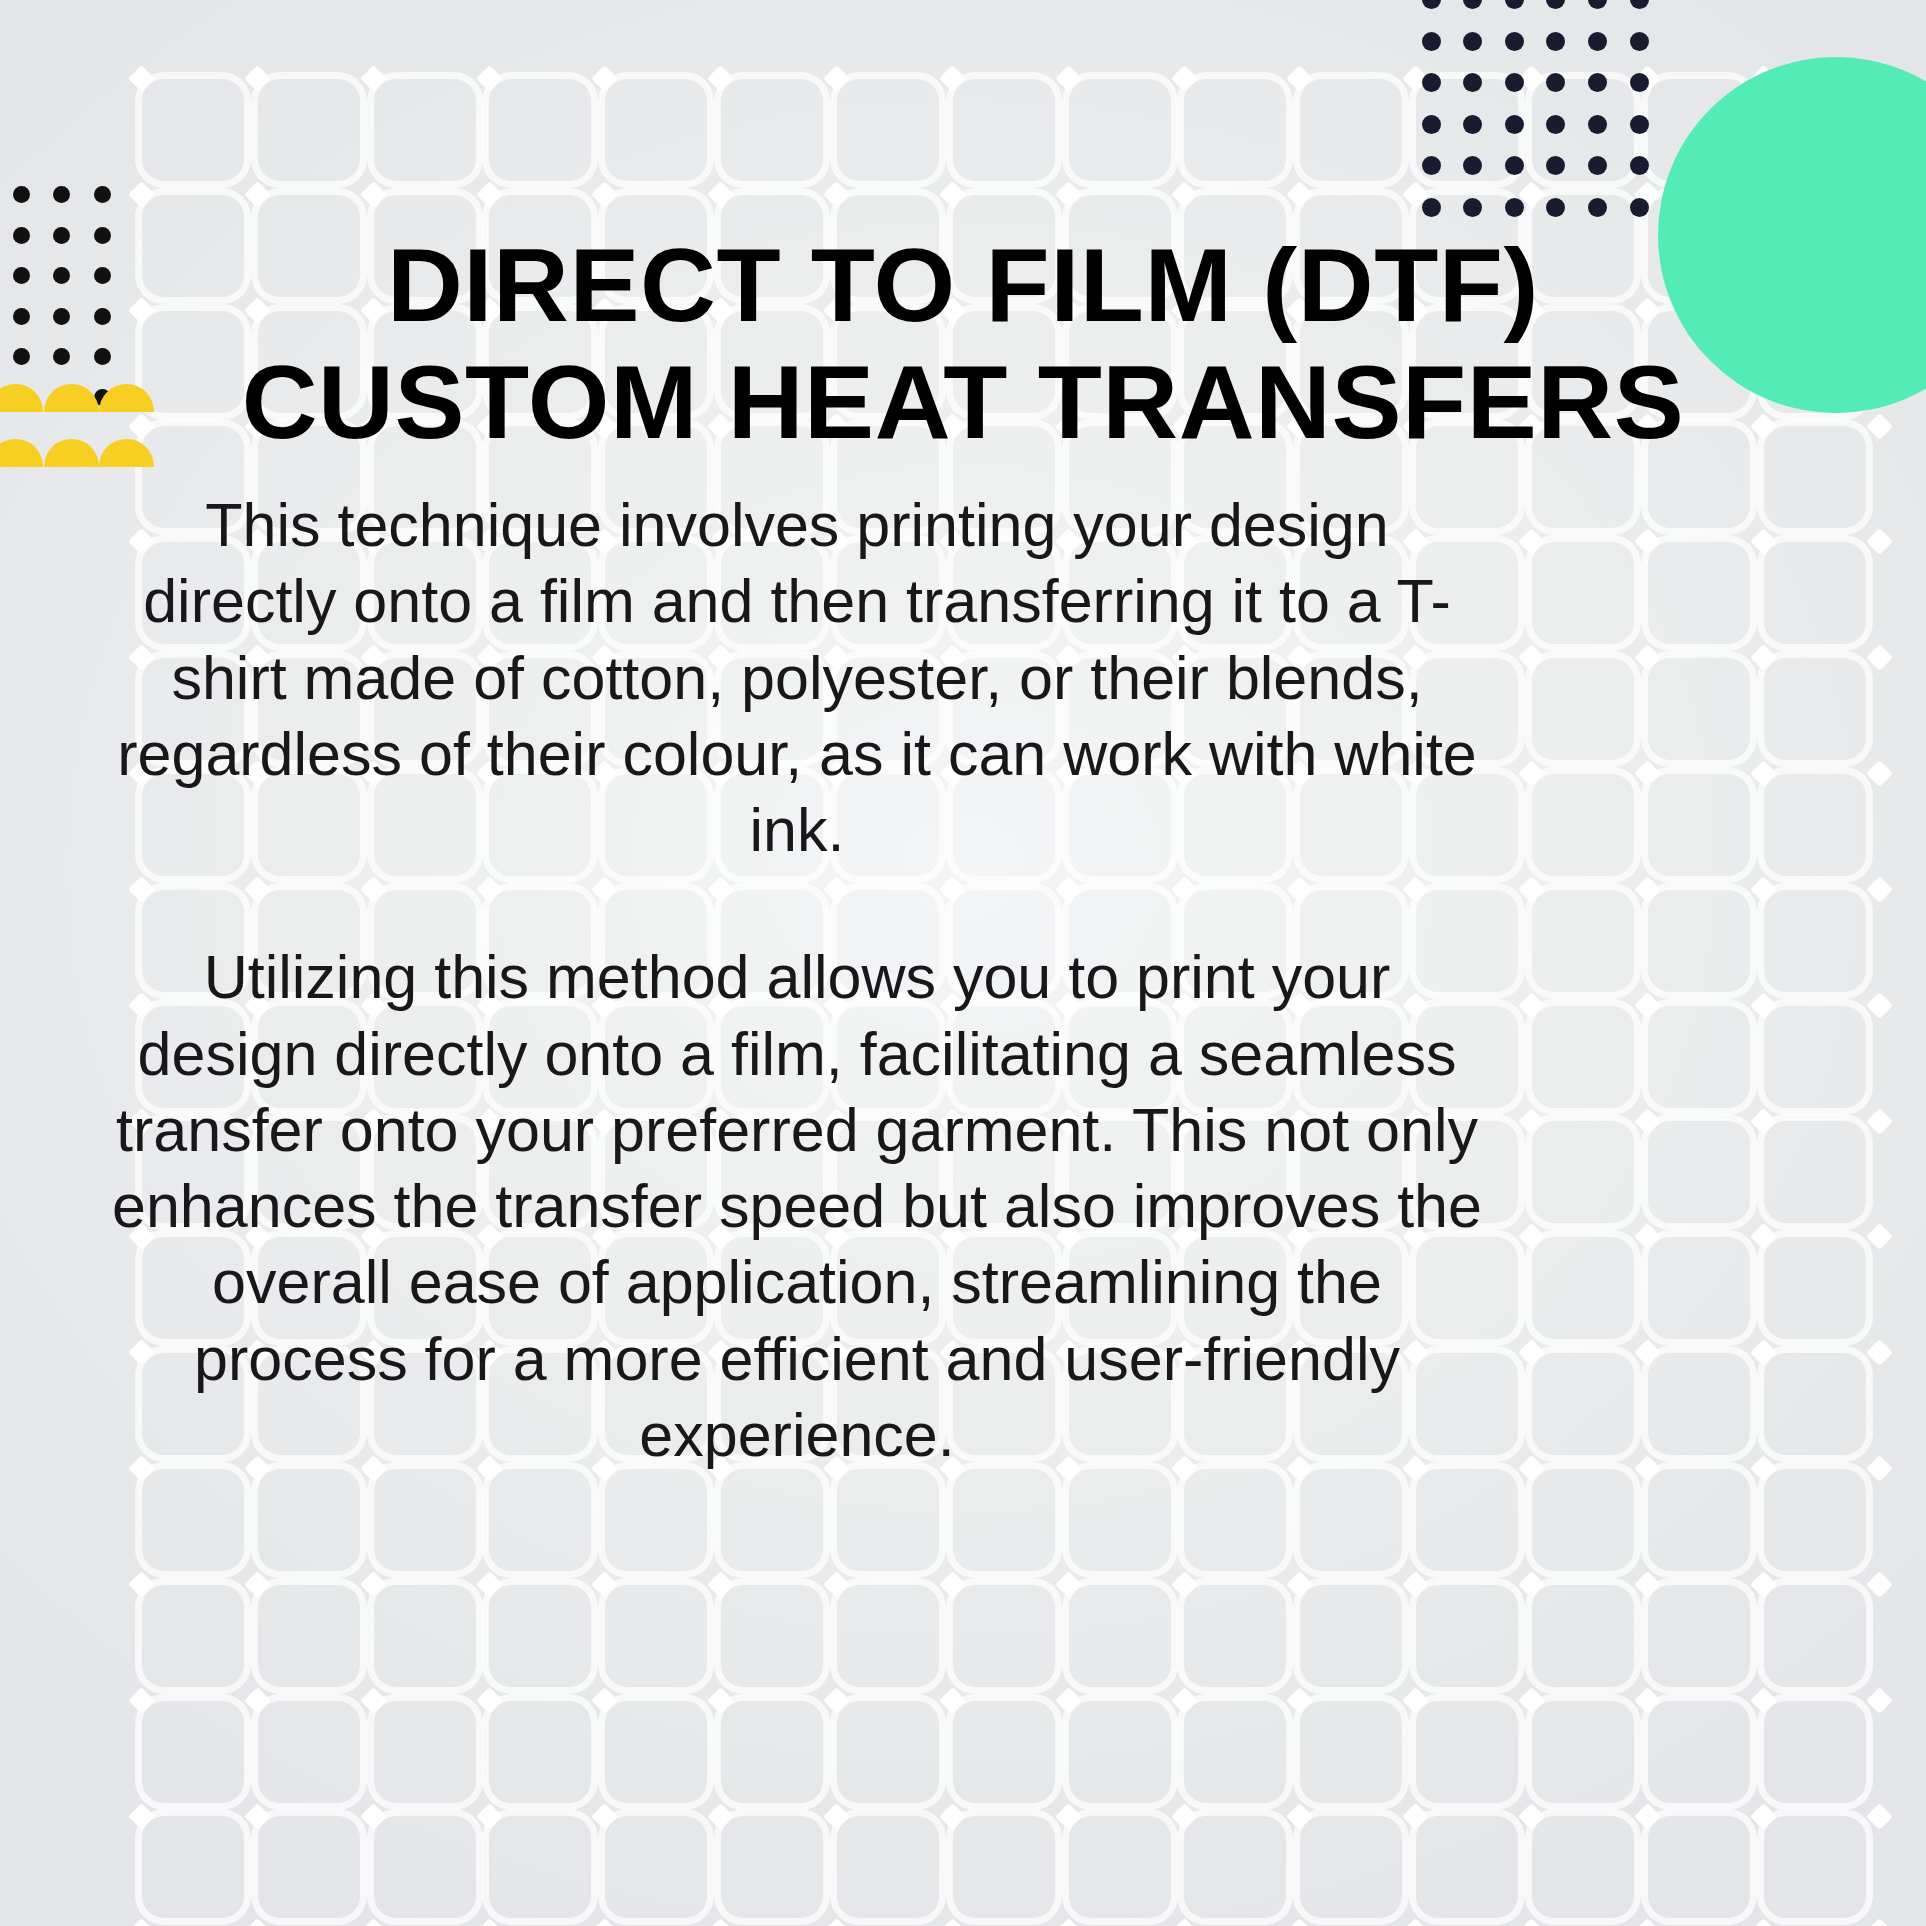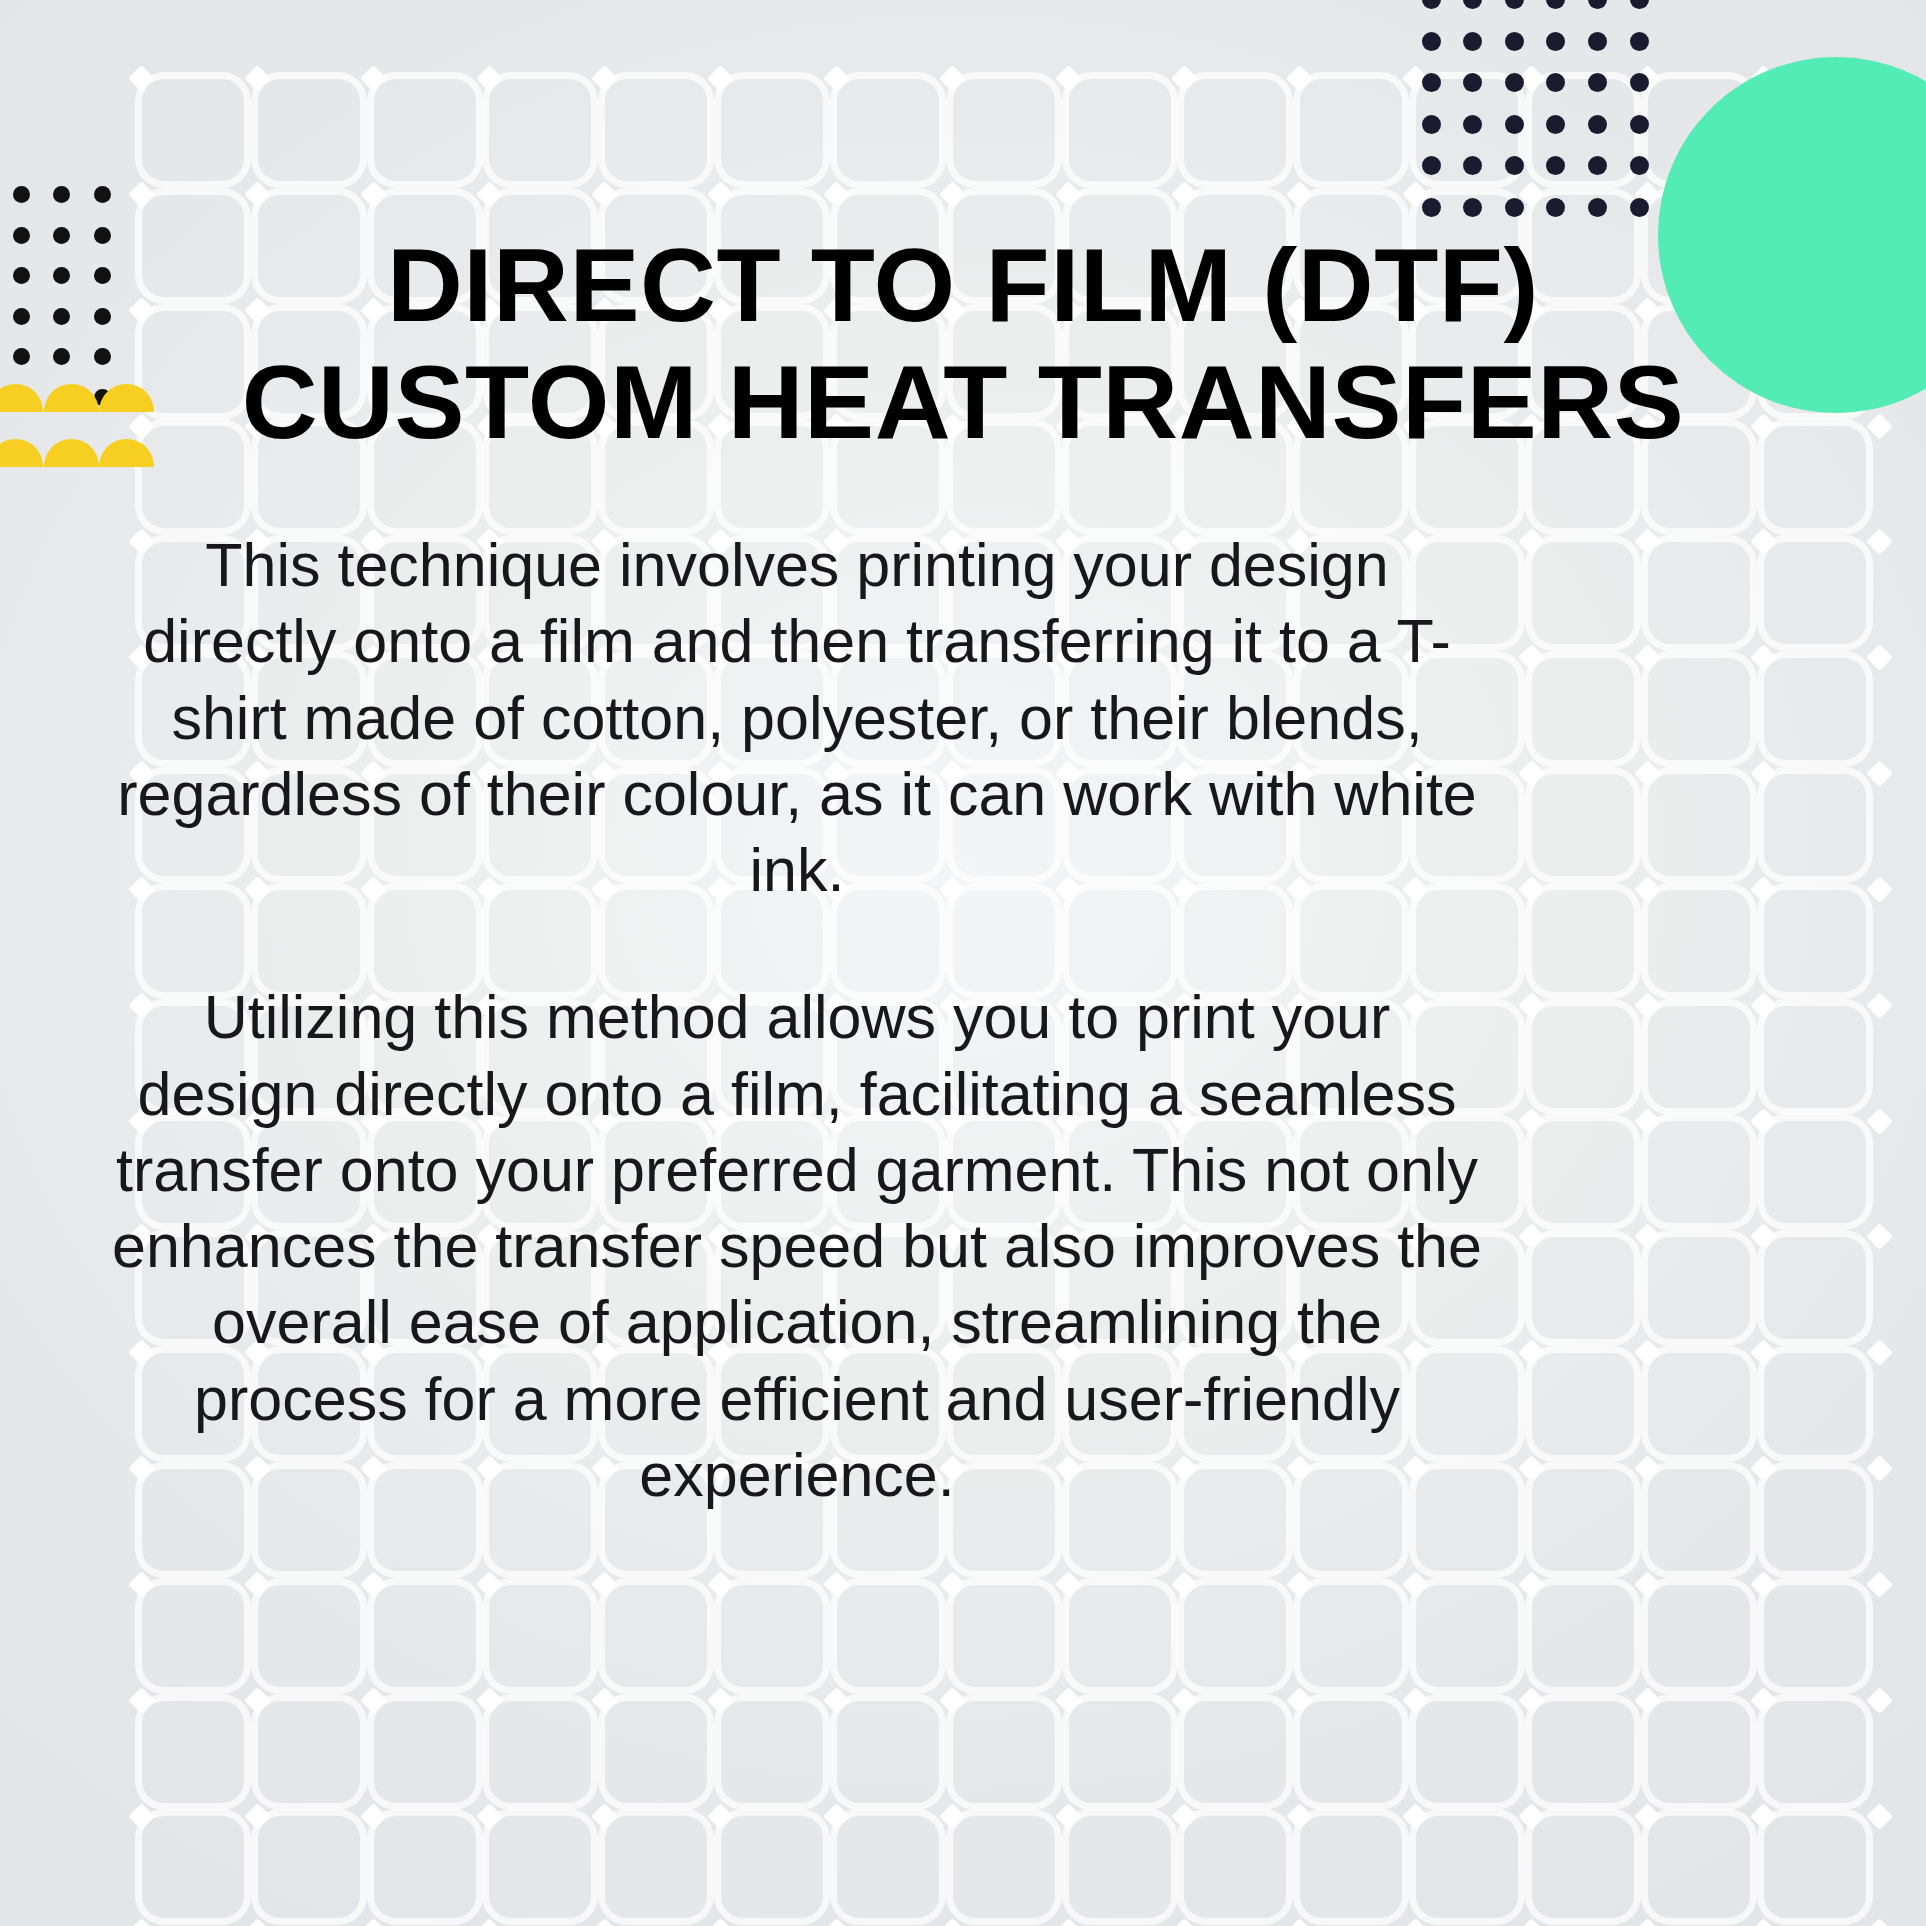--- a/index.html
+++ b/index.html
@@ -123,21 +123,20 @@
     position: absolute;
     left: 109px;
     top: 487px;
     width: 1376px;
     text-align: center;
     color: #18181a;
     font-family: "Liberation Sans Narrow", "Liberation Sans", sans-serif;
     font-size: 61px;
     line-height: 1.25;
     font-weight: 400;
-    margin-top: 40px;
   }
   #body-copy p { margin: 0; }
   #body-copy p.para-gap { margin-top: 71px; }
 </style>
 </head>
 <body>
 
 <div id="poster">
 
   <div class="lattice" id="lattice">

